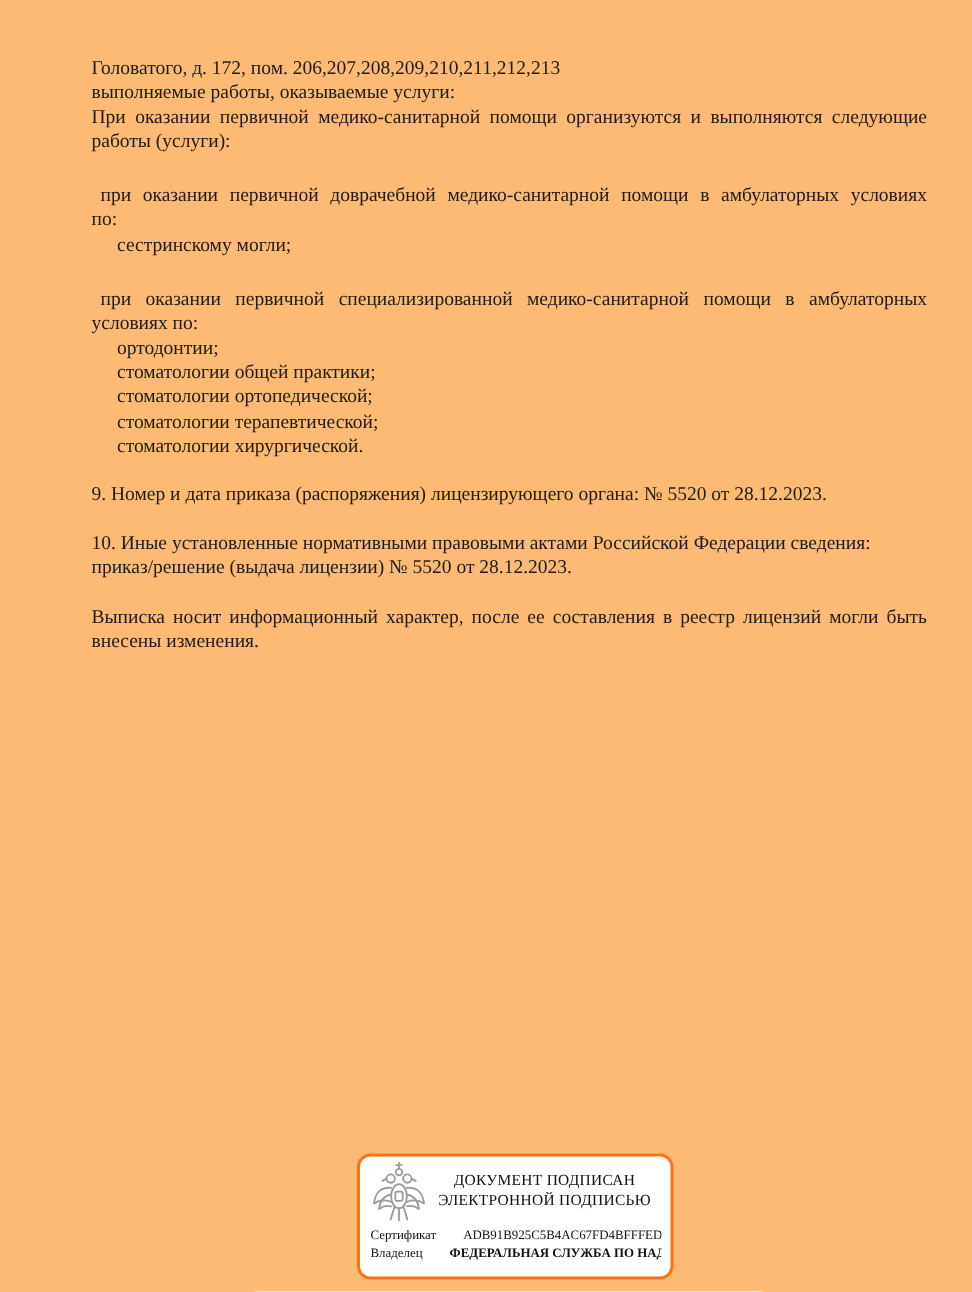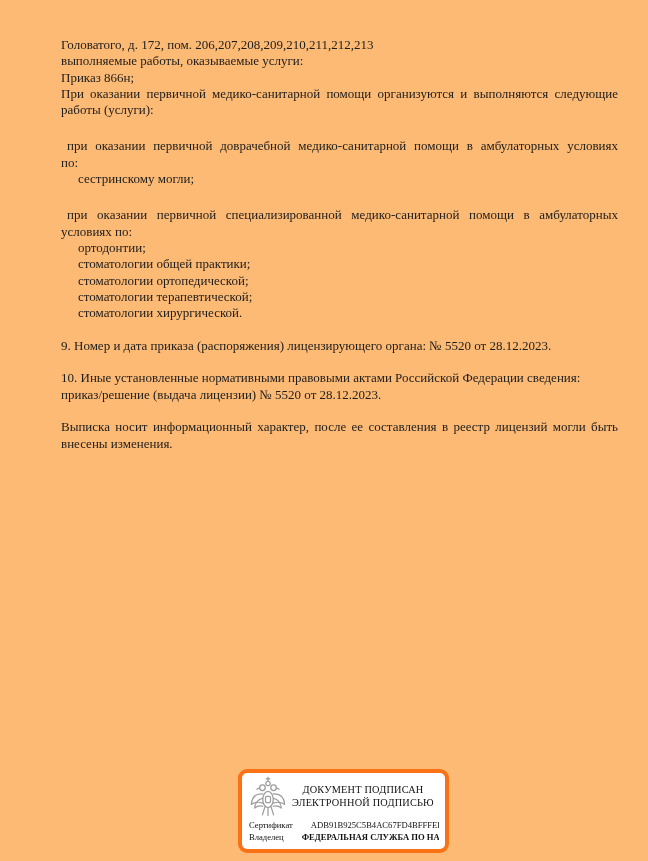--- a/index.html
+++ b/index.html
@@ -11,21 +11,21 @@
     position:absolute;left:61px;top:37px;width:557px;
     font-size:13px;line-height:16.3px;
   }
   .line{white-space:nowrap;}
   .ind1{padding-left:6px;margin-top:20px;}
   .ind2{padding-left:17px;}
   .just{text-align:justify;text-align-last:justify;}
   .blank{height:16.3px;}
   .stamp{
     position:absolute;left:238px;top:769px;width:211px;height:84px;
-    box-sizing:border-box;border:4px solid #f97316;border-radius:9px;
+    box-sizing:border-box;border:2px solid #f97316;border-radius:9px;
     background:#ffffff;overflow:hidden;
   }
   .stamp-top{display:flex;align-items:center;padding:3px 6px 0 7px;}
   .emblem{width:38px;height:42px;flex:0 0 auto;}
   .stamp-title{
     flex:1;text-align:center;font-size:10.3px;line-height:12.6px;
     letter-spacing:.2px;color:#111;
   }
   .stamp-info{padding:1px 6px 0 7px;font-size:8.6px;line-height:12.4px;color:#111;}
   .info-line{white-space:nowrap;overflow:hidden;}
@@ -33,21 +33,20 @@
   .lbl{padding-right:18px;}
 </style>
 </head>
 <body>
 
 <div class="page">
 
   <div class="doc-text">
     <div class="line">Головатого, д. 172, пом. 206,207,208,209,210,211,212,213</div>
     <div class="line">выполняемые работы, оказываемые услуги:</div>
-    <div class="line">Приказ 866н;</div>
     <div class="line just">При оказании первичной медико-санитарной помощи организуются и выполняются следующие</div>
     <div class="line">работы (услуги):</div>
     <div class="line ind1 just">при оказании первичной доврачебной медико-санитарной помощи в амбулаторных условиях</div>
     <div class="line">по:</div>
     <div class="line ind2">сестринскому могли;</div>
     <div class="line ind1 just">при оказании первичной специализированной медико-санитарной помощи в амбулаторных</div>
     <div class="line">условиях по:</div>
     <div class="line ind2">ортодонтии;</div>
     <div class="line ind2">стоматологии общей практики;</div>
     <div class="line ind2">стоматологии ортопедической;</div>

